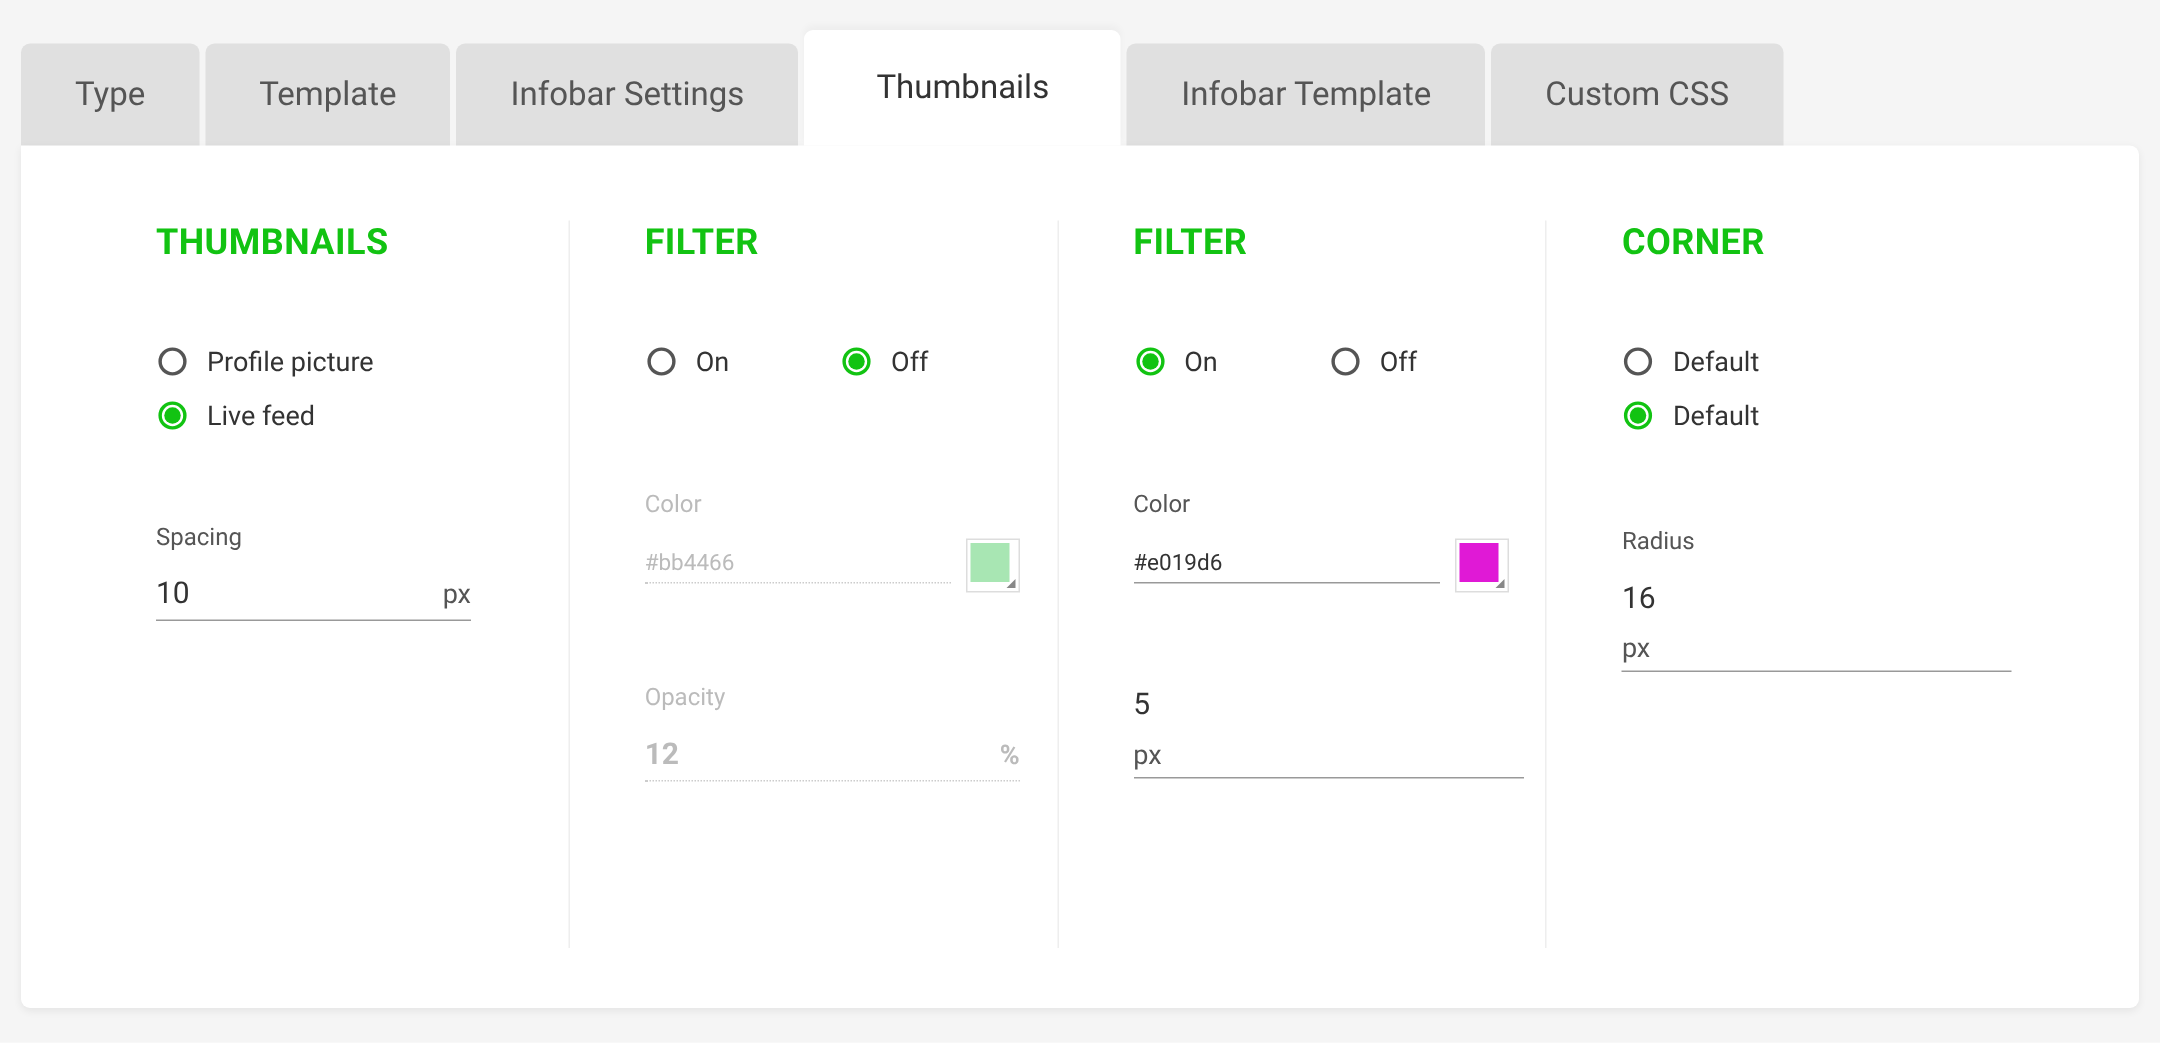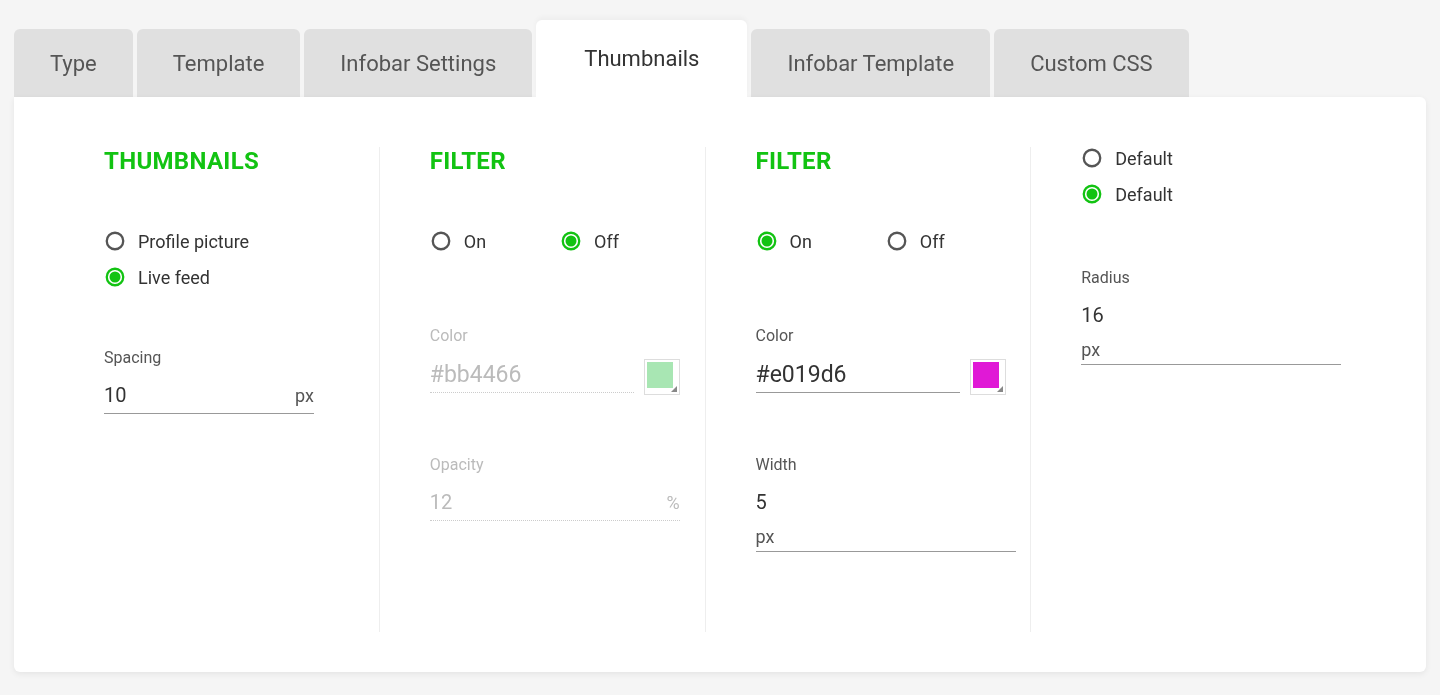--- a/index.html
+++ b/index.html
@@ -104,21 +104,21 @@
     padding-bottom: 6px;
     font-size: 19px; color: #333;
     cursor: pointer;
   }
   .select-line .selval { flex: 1; }
   .select-line .caret { font-size: 13px; color: #333; padding-right: 4px; }
 
   
   .color-row { display: flex; align-items: center; max-width: 250px; }
   .color-row .colorval {
-    flex: 1; font-size: 23px; color: #333;
+    flex: 1; font-size: 15px; color: #333;
     border-bottom: 1px solid #999; padding-bottom: 4px;
   }
   .disabled .color-row .colorval { color: #bbb; border-bottom: 1px dotted #ccc; }
   .swatch {
     width: 36px; height: 36px; border: 1px solid #ddd;
     margin-left: 10px; position: relative; cursor: pointer;
   }
   .swatch .inner { position: absolute; inset: 2px 6px 6px 2px; }
   .swatch .tri {
     position: absolute; right: 2px; bottom: 2px;
@@ -197,21 +197,21 @@
           <span class="colorval">#bb4466</span>
           <div class="swatch">
             <div class="inner" style="background:#a8e6b3"></div>
             <div class="tri"></div>
           </div>
         </div>
       </div>
 
       <div class="field">
         <label>Opacity</label>
-        <div class="input-line" style="max-width:250px;">
+        <div class="input-line" style="max-width:250px;font-weight:bold;">
           <span class="val">12</span>
           <span class="suffix">%</span>
         </div>
       </div>
     </div>
 
     <div class="col">
       <h2>FILTER</h2>
 
       <div>
@@ -236,29 +236,29 @@
         <div class="color-row">
           <span class="colorval">#e019d6</span>
           <div class="swatch">
             <div class="inner" style="background:#e019d6"></div>
             <div class="tri"></div>
           </div>
         </div>
       </div>
 
       <div class="field">
-        <label>Width</label>
         <div class="input-line wide">
           <span class="val">5</span>
           <span class="suffix">px</span>
         </div>
       </div>
     </div>
 
     <div class="col">
+      <h2>CORNER</h2>
 
       <div class="radio">
         <svg viewBox="0 0 24 24">
             <circle class="radio-ring" cx="12" cy="12" r="9"></circle>
             <circle class="radio-dot" cx="12" cy="12" r="6"></circle>
           </svg>
         <span>Default</span>
       </div>
       <div class="radio checked">
         <svg viewBox="0 0 24 24">

